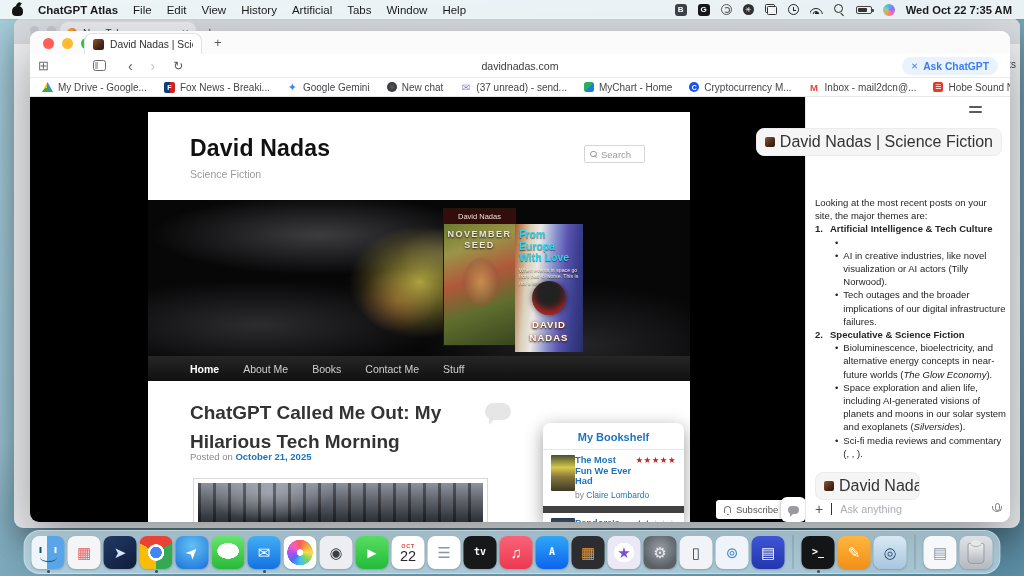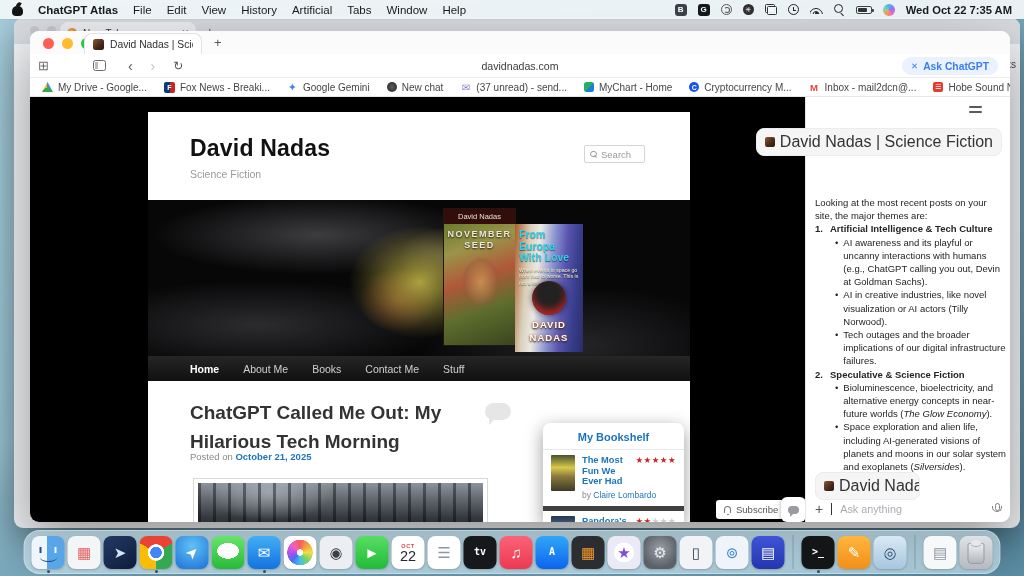--- a/index.html
+++ b/index.html
@@ -155,21 +155,21 @@
   .post-img{position:absolute;left:45px;top:97px;width:295px;height:60px;background:#fff;border:1px solid #d8d8d8;padding:4px;}
   .post-img-inner{width:100%;height:100%;background:
       repeating-linear-gradient(90deg, rgba(0,0,0,.4) 0 3px, transparent 3px 15px),
       radial-gradient(ellipse 90px 40px at 25% 20%, rgba(200,205,215,.5), transparent 70%),
       linear-gradient(180deg,#8d939c 0%,#5f646c 35%,#34373e 70%,#202227 100%);}
 
   
   .bookshelf{position:absolute;left:513px;top:326px;width:141px;height:99px;background:#fff;border-radius:7px 7px 0 0;
     box-shadow:0 5px 18px rgba(0,0,0,.4);overflow:hidden;z-index:5;}
   .bs-title{text-align:center;color:#1e73be;font-weight:bold;font-size:11px;padding-top:8px;padding-bottom:6px;border-bottom:1px solid #e8e8e8;}
-  .bs-row{display:flex;gap:7px;padding:5px 8px 6px;border-bottom:5px solid #404040;}
+  .bs-row{display:flex;gap:0;padding:5px 8px 6px;border-bottom:7px solid #404040;}
   .bs-thumb{width:24px;height:36px;flex:none;border-radius:1px;}
   .bs-thumb.t1{background:linear-gradient(180deg,#46502e 0%,#d9c94a 35%,#8a793c 60%,#3c3a28 100%);}
   .bs-thumb.t2{background:linear-gradient(180deg,#26384e 0%,#5a7ba0 45%,#d8dde2 55%,#16202e 100%);}
   .bs-info{flex:1;min-width:0;}
   .bs-line1{display:flex;align-items:flex-start;gap:3px;}
   .bs-book{color:#1e73be;font-weight:bold;font-size:9.3px;line-height:1.15;flex:1;}
   .bs-stars{font-size:8.5px;letter-spacing:.5px;white-space:nowrap;color:#ccc;flex:none;}
   .bs-stars .on{color:#cc1f1f;}
   .bs-by{font-size:8.5px;color:#888;margin-top:3px;}
   .bs-author{color:#1e73be;font-weight:normal;}
@@ -432,21 +432,20 @@
         <span data-name="page-chip-label">David Nadas | Science Fiction</span>
       </span>
       <div class="response" data-name="assistant-response" id="resp">
           <div class="resp-p" data-name="assistant-intro">Looking at the most recent posts on your site, the major themes are:</div>
           <div class="t-head" data-name="theme-heading">
             <span class="t-num">1.</span>
             <span class="t-title">Artificial Intelligence &amp; Tech Culture</span>
           </div>
           <div class="t-b" data-name="theme-bullet">
             <span class="b-dot">•</span>
-            <span class="b-tx">AI awareness and its playful or uncanny interactions with humans (e.g., ChatGPT calling you out, Devin at Goldman Sachs).</span>
           </div>
           <div class="t-b" data-name="theme-bullet">
             <span class="b-dot">•</span>
             <span class="b-tx">AI in creative industries, like novel visualization or AI actors (Tilly Norwood).</span>
           </div>
           <div class="t-b" data-name="theme-bullet">
             <span class="b-dot">•</span>
             <span class="b-tx">Tech outages and the broader implications of our digital infrastructure failures.</span>
           </div>
           <div class="t-head" data-name="theme-heading">

